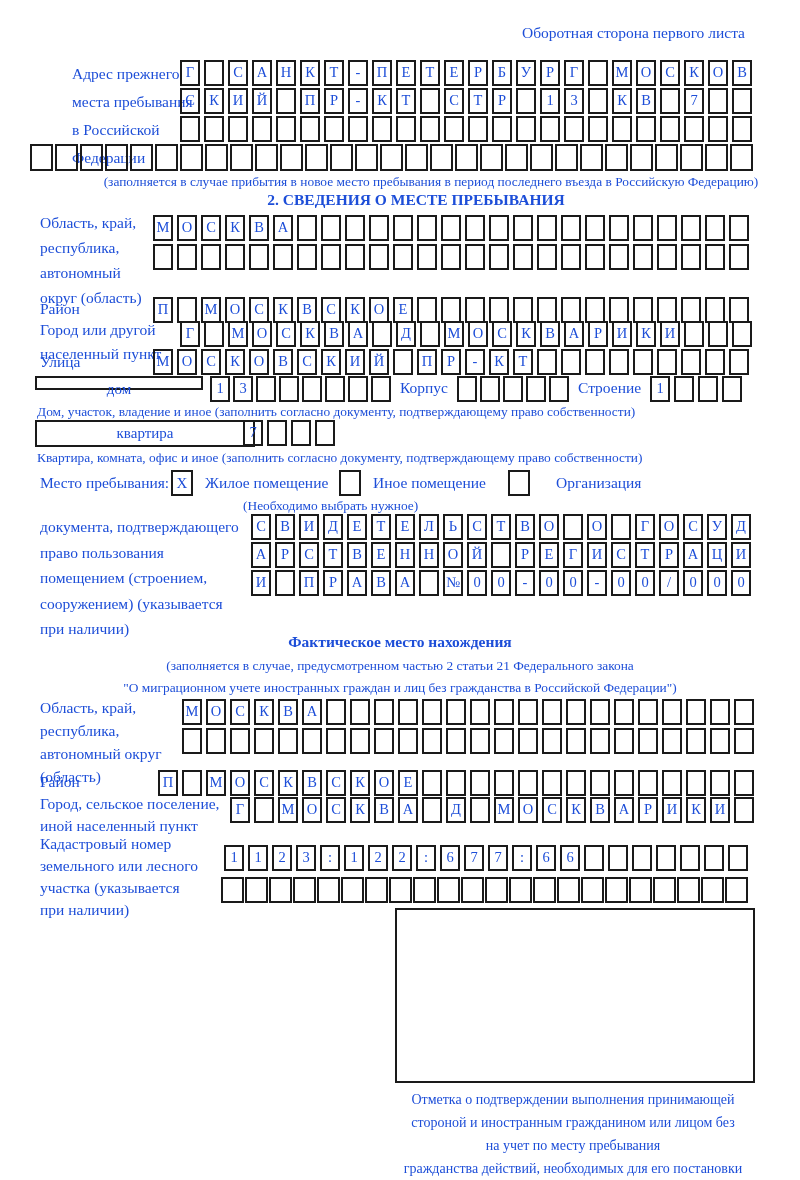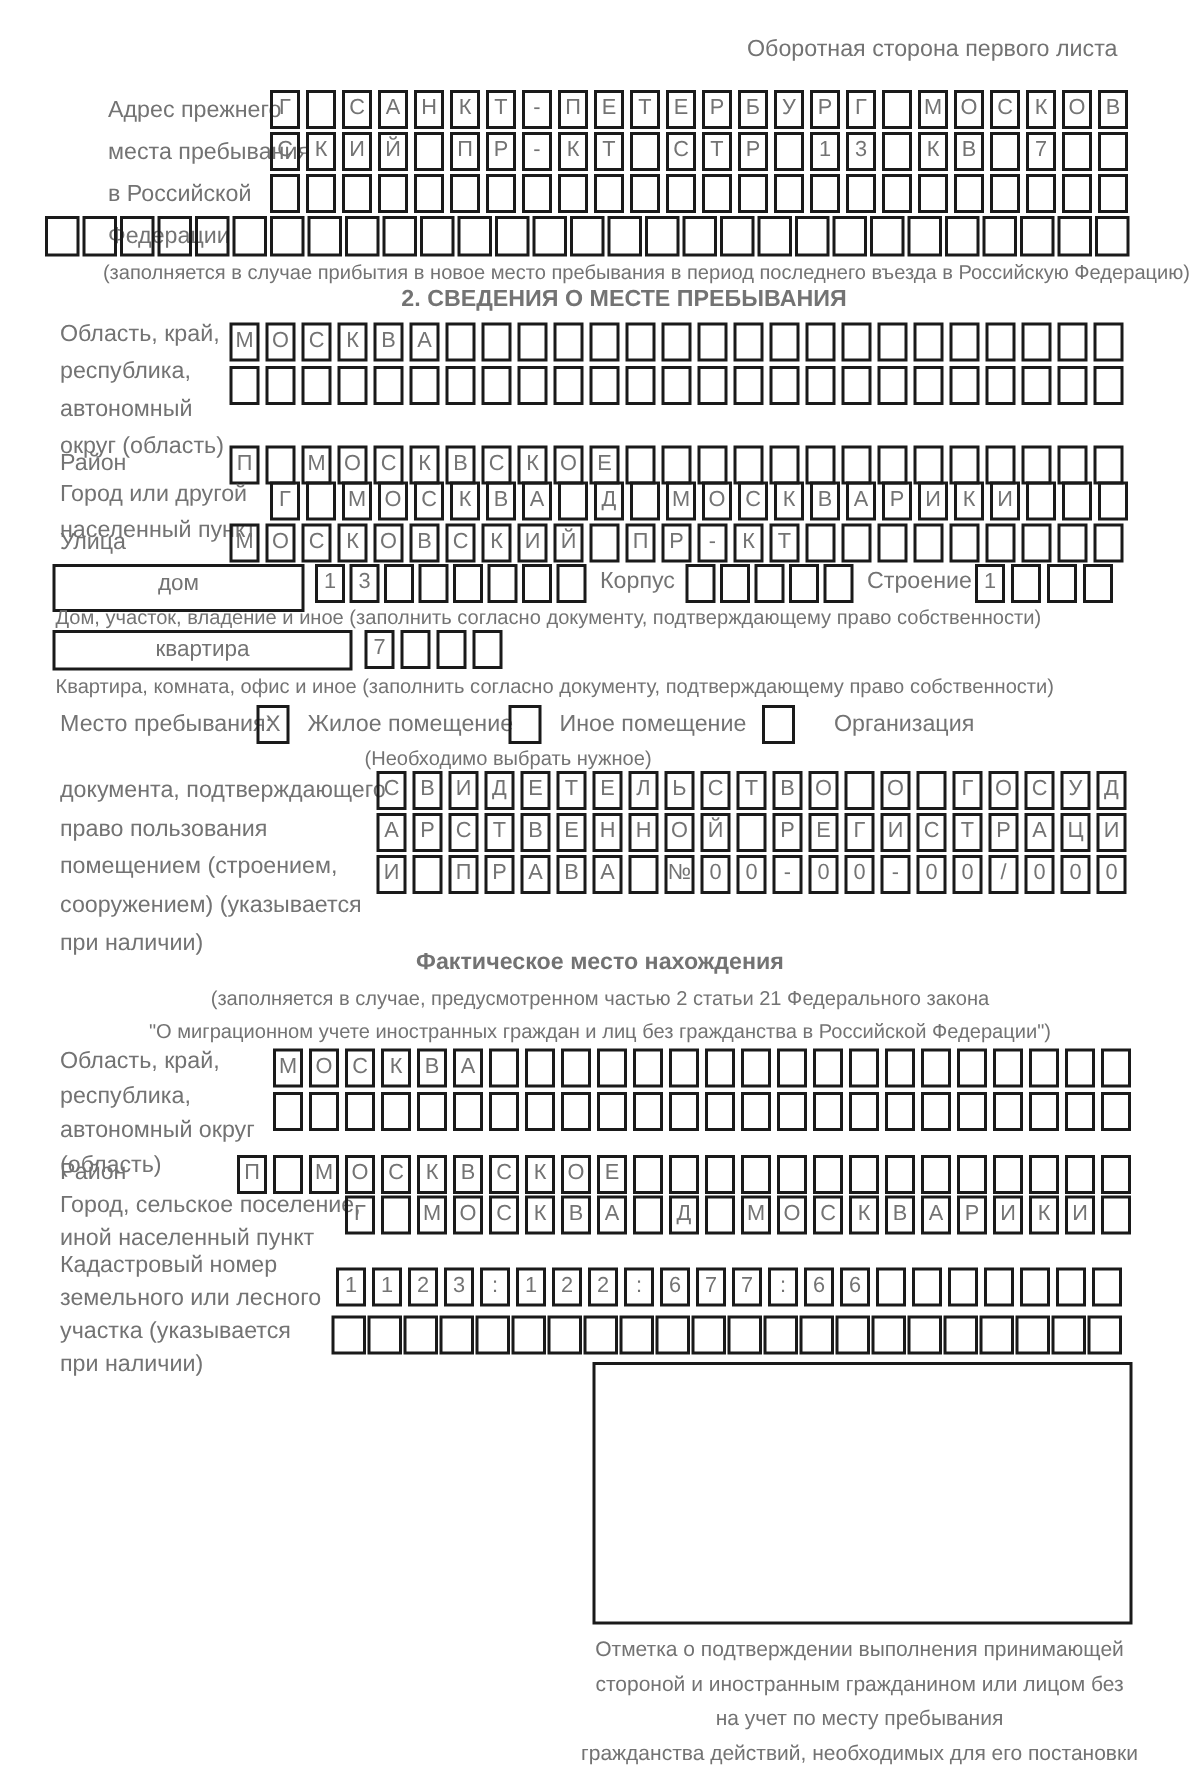--- a/index.html
+++ b/index.html
@@ -1,17 +1,17 @@
 <!DOCTYPE html>
 <html><head>
 <meta charset="utf-8">
 <style>
   html,body{margin:0;padding:0;background:#fff;}
-  .page{position:relative;width:800px;height:1180px;background:#fff;color:#737373;
-        font-family:Liberation Sans, sans-serif;overflow:hidden;}
+  .page{position:relative;width:800px;height:1180px;background:#fff;color:#1d4ed8;
+        font-family:Liberation Serif, serif;overflow:hidden;}
   .lbl{position:absolute;font-size:15.5px;white-space:nowrap;}
   .lines{position:absolute;font-size:15.5px;line-height:25px;}
   .lines div{white-space:nowrap;}
   .cap{position:absolute;font-size:13.4px;white-space:nowrap;}
   .center{left:0;width:800px;text-align:center;}
   .bold{font-weight:bold;}
   .row{position:absolute;display:flex;gap:4px;}
   .cell{flex:0 0 auto;width:20px;height:26px;border:2px solid #1a1a1a;box-sizing:border-box;
         text-align:center;font-size:14.5px;line-height:21px;overflow:hidden;}
   .g3{gap:3px;}
@@ -295,21 +295,21 @@
       <div class="cell"></div>
       <div class="cell"></div>
       <div class="cell"></div>
       <div class="cell"></div>
       <div class="cell"></div>
       <div class="cell"></div>
       <div class="cell"></div>
       <div class="cell"></div>
     </div>
 
-  <div class="wbox" style="left:35px;top:376px;width:168px;height:32px;">дом</div>
+  <div class="wbox" style="left:35px;top:376px;width:168px;height:14px;">дом</div>
   <div class="row g3" style="left:210px;top:376px;">
       <div class="cell">1</div>
       <div class="cell">3</div>
       <div class="cell"></div>
       <div class="cell"></div>
       <div class="cell"></div>
       <div class="cell"></div>
       <div class="cell"></div>
       <div class="cell"></div>
     </div>
@@ -323,21 +323,21 @@
     </div>
   <div class="lbl" style="left:578px;top:379px;">Строение</div>
   <div class="row" style="left:650px;top:376px;">
       <div class="cell">1</div>
       <div class="cell"></div>
       <div class="cell"></div>
       <div class="cell"></div>
     </div>
   <div class="cap" style="left:37px;top:404px;text-align:right;">Дом, участок, владение и иное (заполнить согласно документу, подтверждающему право собственности)</div>
 
-  <div class="wbox" style="left:35px;top:420px;width:200px;height:27px;">квартира</div>
+  <div class="wbox" style="left:35px;top:420px;width:220px;height:27px;">квартира</div>
   <div class="row" style="left:243px;top:420px;">
       <div class="cell">7</div>
       <div class="cell"></div>
       <div class="cell"></div>
       <div class="cell"></div>
     </div>
   <div class="cap" style="left:37px;top:450px;">Квартира, комната, офис и иное (заполнить согласно документу, подтверждающему право собственности)</div>
 
   <div class="lbl" style="left:40px;top:474px;">Место пребывания:</div>
   <div class="cb" style="left:171px;top:470px;">X</div>

